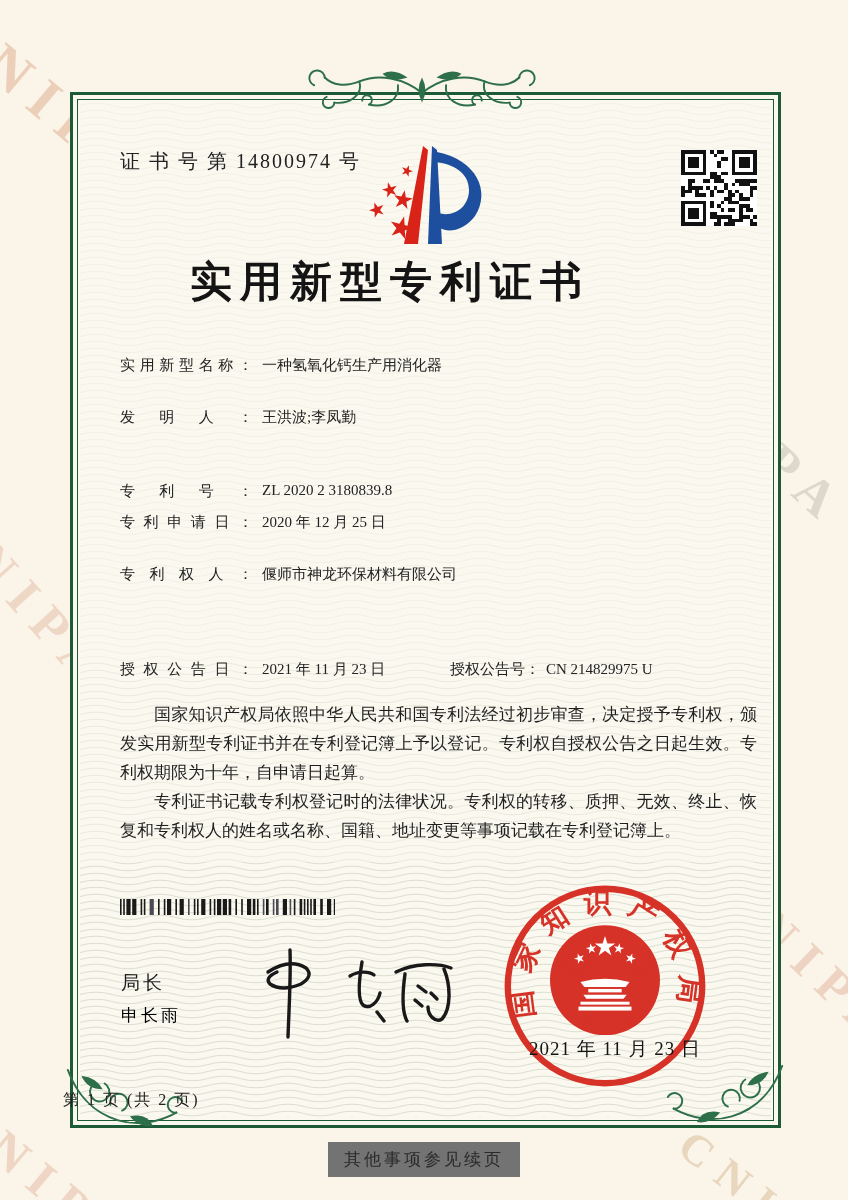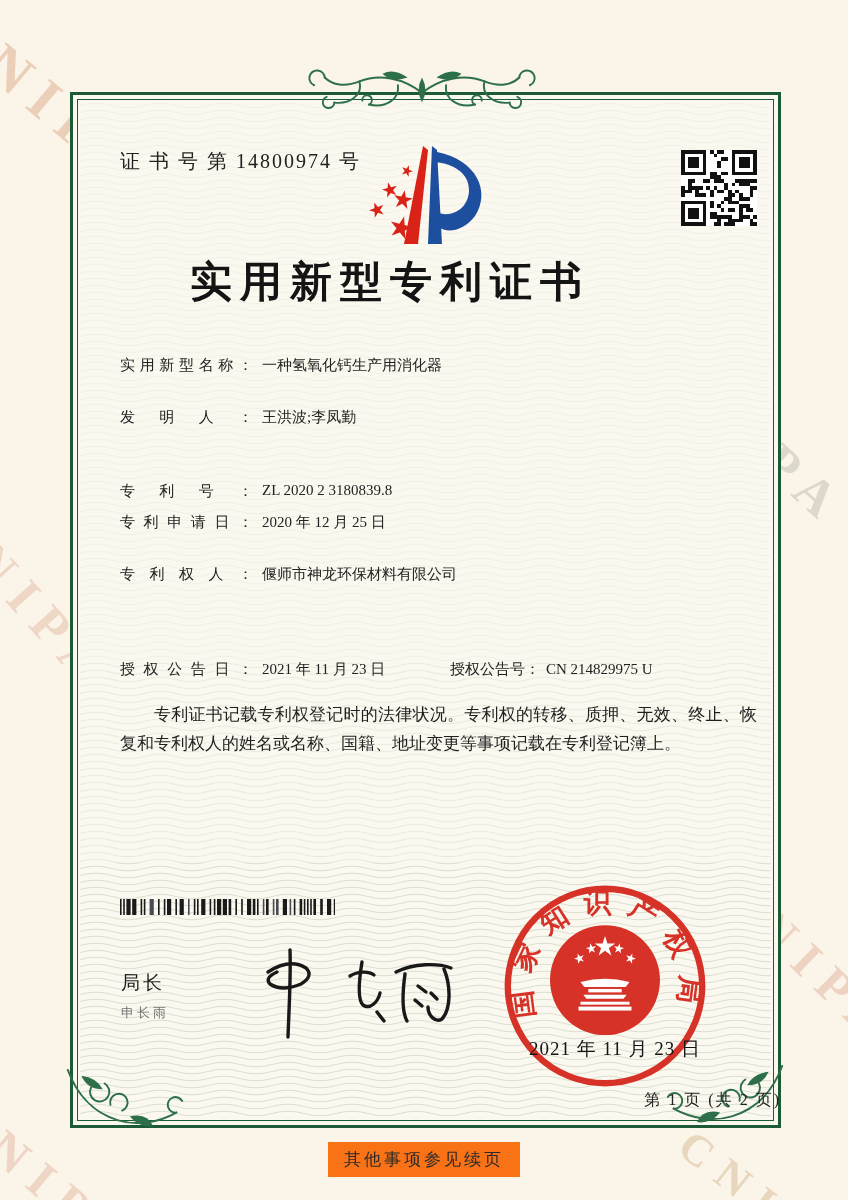--- a/index.html
+++ b/index.html
@@ -44,32 +44,32 @@
   .grant-right { position:absolute; left:330px; top:0; }
   .grant-right .g-label { margin-right:6px;text-align:right; }
 
   .paras { position:absolute; left:120px; top:700px; width:637px; font-size:17px;
            line-height:29px; text-align:justify; color:#1f1f1f; }
   .paras p { text-indent:2em; }
 
   .barcode { position:absolute; left:120px; top:899px; }
 
   .sign-title { position:absolute; left:121px; top:970px;  font-family:"Liberation Sans", sans-serif; font-size:19px; color:#1d1d1d; letter-spacing:3px; }
-  .sign-name  { position:absolute; left:121px; top:1004px; font-family:"Liberation Sans", sans-serif; font-size:13px; color:#737373; letter-spacing:3px; }
+  .sign-name  { position:absolute; left:121px; top:1004px; font-family:"Liberation Sans", sans-serif; font-size:17px; color:#000000; letter-spacing:3px; }
   .signature { position:absolute; left:232px; top:942px; z-index:6; }
 
   .seal { position:absolute; left:497px; top:878px; z-index:6; opacity:.95; }
   .seal-date { position:absolute; left:529px; top:1036px; z-index:7; font-size:19px;
                letter-spacing:1px; color:#141414; white-space:nowrap; }
 
-  .page-indicator { position:absolute; left:70px; top:1090px; width:711px; text-align:right;
+  .page-indicator { position:absolute; left:63px; top:1090px; width:711px; text-align:left;
                     font-size:16px; letter-spacing:2px; color:#222; }
 
   .footer-note-wrap { position:absolute; left:0; top:1142px; width:848px; text-align:center; z-index:5; }
-  .footer-note { display:inline-block; background:#f97316; padding:6px 16px; font-size:17px;
+  .footer-note { display:inline-block; background:#737373; padding:6px 16px; font-size:17px;
                  letter-spacing:3px; color:#2a2a2a; }
 </style>
 </head>
 <body>
 
 <div class="page">
 
   <span class="wm wm1">CNIPA</span>
   <span class="wm wm2">CNIPA</span>
   <span class="wm wm3">CNIPA</span>
@@ -295,20 +295,21 @@
       <span class="f-label">专利权人：</span><span class="f-value">偃师市神龙环保材料有限公司</span>
     </div>
     <div class="row" style="top:660px">
       <span class="f-label">授权公告日：</span><span class="f-value">2021 年 11 月 23 日</span>
       <span class="grant-right">
         <span class="g-label">授权公告号：</span><span>CN 214829975 U</span>
       </span>
     </div>
 
     <div class="paras">
+      <p>国家知识产权局依照中华人民共和国专利法经过初步审查，决定授予专利权，颁发实用新型专利证书并在专利登记簿上予以登记。专利权自授权公告之日起生效。专利权期限为十年，自申请日起算。</p>
       <p>专利证书记载专利权登记时的法律状况。专利权的转移、质押、无效、终止、恢复和专利权人的姓名或名称、国籍、地址变更等事项记载在专利登记簿上。</p>
     </div>
 
     <svg class="barcode" id="barcode" width="215" height="16">
         <rect x="0" y="0" width="1.6" height="16" fill="#1a1a1a"></rect>
         <rect x="3.2" y="0" width="1.6" height="16" fill="#1a1a1a"></rect>
         <rect x="6.4" y="0" width="4.2" height="16" fill="#1a1a1a"></rect>
         <rect x="12.200000000000001" y="0" width="4.2" height="16" fill="#1a1a1a"></rect>
         <rect x="20.6" y="0" width="1.6" height="16" fill="#1a1a1a"></rect>
         <rect x="23.800000000000004" y="0" width="1.6" height="16" fill="#1a1a1a"></rect>

